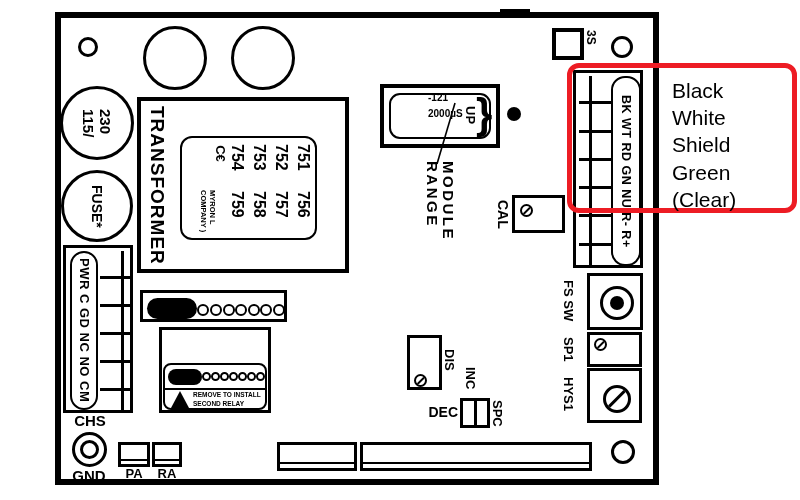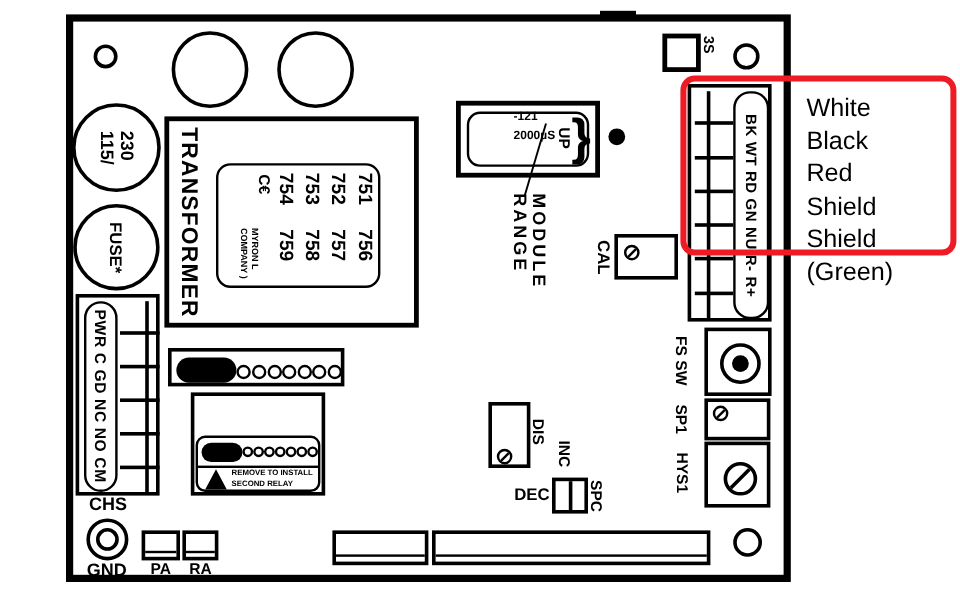--- a/index.html
+++ b/index.html
@@ -229,20 +229,19 @@
     <div class="abs screw" style="left:13px;top:14px;width:28px;height:28px;border-width:3px;">
       <div class="slot" style="width:3px;"></div>
     </div>
   </div>
   <div class="abs vwrap" style="left:560px;top:366px;width:17px;height:56px;font-size:13px;">
     <span class="vt">HYS1</span>
   </div>
 
   <div class="abs" style="left:567px;top:63px;width:230px;height:150px;border:5px solid #ed1c24;border-radius:12px;"></div>
   <div class="abs note" style="left:672px;top:77px;width:122px;">
+    <div>Black</div>
     <div>White</div>
-    <div>Black</div>
-    <div>Red</div>
     <div>Shield</div>
-    <div>Shield (Green)</div>
+    <div>Green (Clear)</div>
   </div>
 
 </div>
 
 </body></html>

